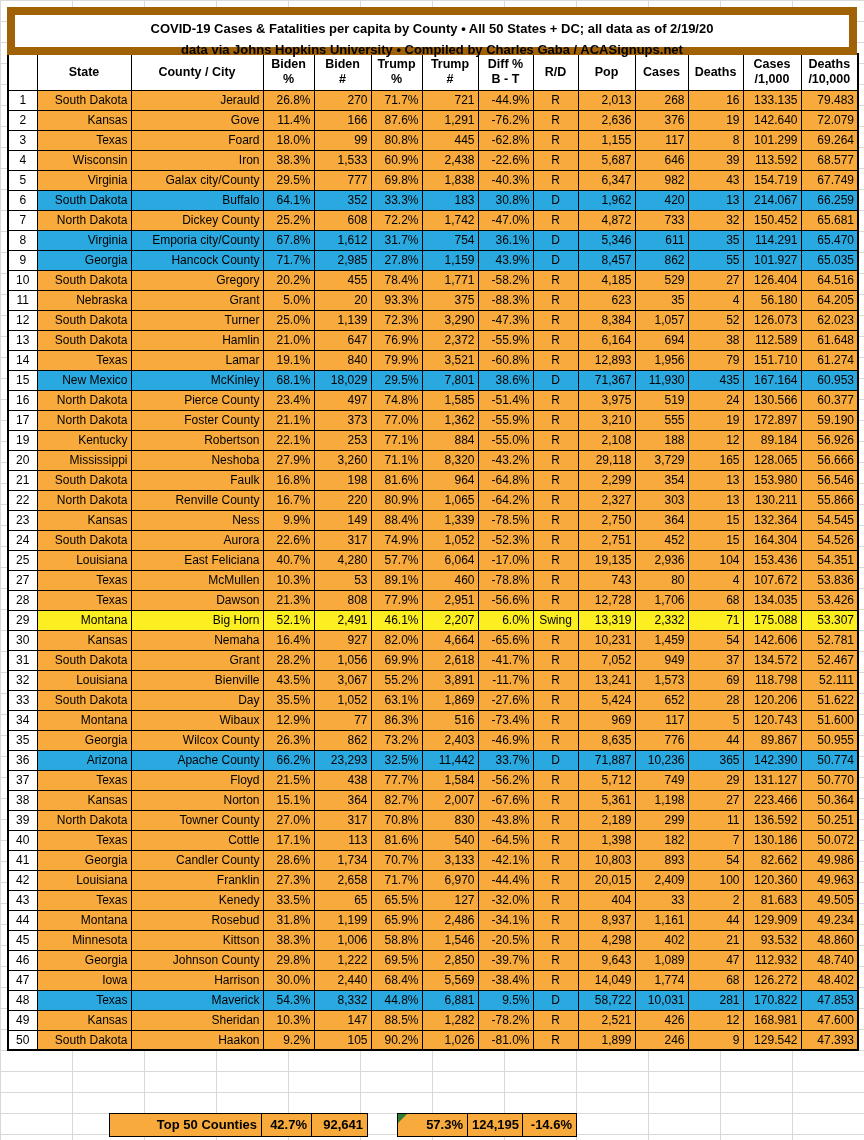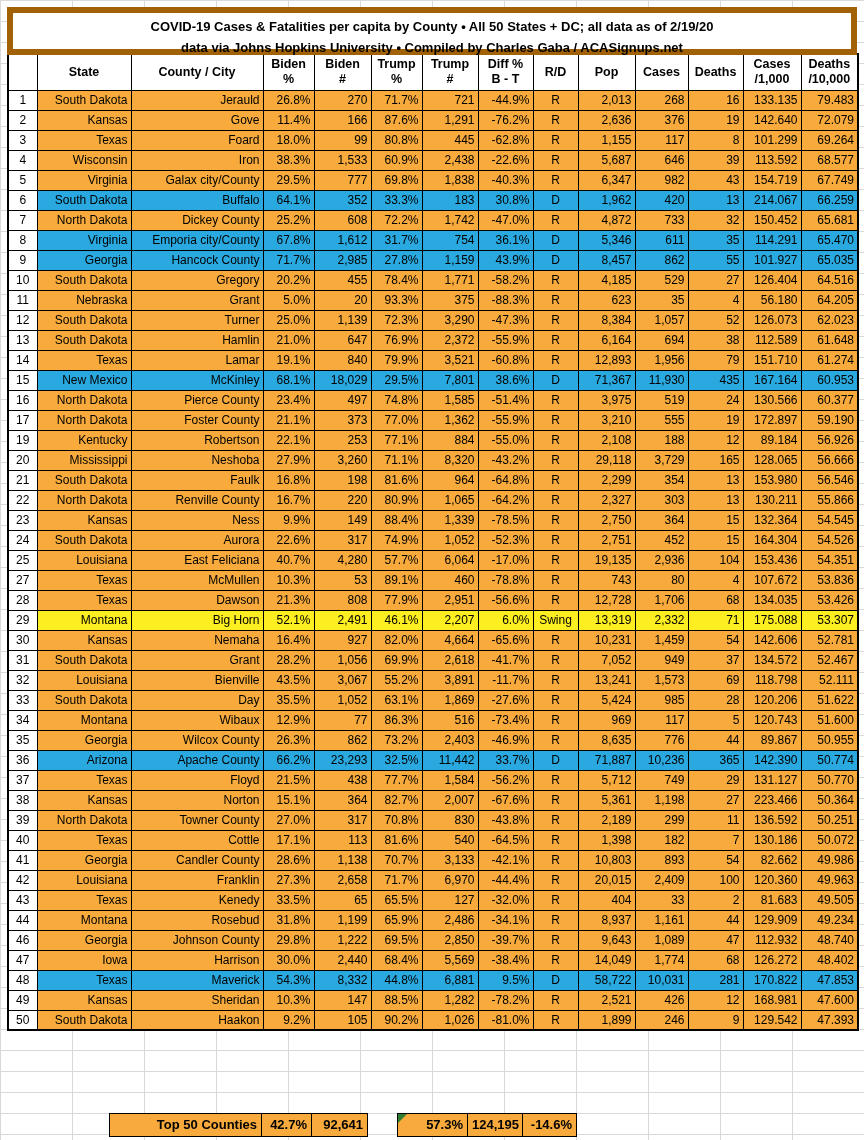--- a/index.html
+++ b/index.html
@@ -11,21 +11,21 @@
   .gridbg{
     position:absolute;inset:0;
     background-image:
       linear-gradient(to right,#d9d9d9 1px,transparent 1px),
       linear-gradient(to bottom,#d9d9d9 1px,transparent 1px);
     background-size:72px 21px;
   }
   .sheet{position:absolute;left:7px;top:7px;width:850px;}
   .titlebox{
     box-sizing:border-box;width:850px;height:48px;background:#fff;
-    border:6px solid #a16207;text-align:center;font-weight:bold;font-size:13px;
+    border:8px solid #a16207;text-align:center;font-weight:bold;font-size:13px;
     line-height:21px;padding-top:3px;position:relative;z-index:2;
   }
   table.main{
     border-collapse:collapse;table-layout:fixed;width:850px;margin-top:-2px;
     position:relative;z-index:1;background:#fff;border-radius:21px;
   }
   table.main td,table.main th{
     border:1px solid #000;padding:0 3px;font-size:12px;overflow:hidden;
     white-space:nowrap;box-sizing:border-box;
   }
@@ -600,21 +600,21 @@
           <td class="c0 ac">33</td>
           <td class="c1 ar">South Dakota</td>
           <td class="c2 ar">Day</td>
           <td class="c3 ar">35.5%</td>
           <td class="c4 ar">1,052</td>
           <td class="c5 ar">63.1%</td>
           <td class="c6 ar">1,869</td>
           <td class="c7 ar">-27.6%</td>
           <td class="c8 ac">R</td>
           <td class="c9 ar">5,424</td>
-          <td class="c10 ar">985</td>
+          <td class="c10 ar">652</td>
           <td class="c11 ar">28</td>
           <td class="c12 ar">120.206</td>
           <td class="c13 ar">51.622</td>
         </tr>
         <tr class="datarow rep">
           <td class="c0 ac">34</td>
           <td class="c1 ar">Montana</td>
           <td class="c2 ar">Wibaux</td>
           <td class="c3 ar">12.9%</td>
           <td class="c4 ar">77</td>
@@ -722,21 +722,21 @@
           <td class="c10 ar">182</td>
           <td class="c11 ar">7</td>
           <td class="c12 ar">130.186</td>
           <td class="c13 ar">50.072</td>
         </tr>
         <tr class="datarow rep">
           <td class="c0 ac">41</td>
           <td class="c1 ar">Georgia</td>
           <td class="c2 ar">Candler County</td>
           <td class="c3 ar">28.6%</td>
-          <td class="c4 ar">1,138</td>
+          <td class="c4 ar">1,734</td>
           <td class="c5 ar">70.7%</td>
           <td class="c6 ar">3,133</td>
           <td class="c7 ar">-42.1%</td>
           <td class="c8 ac">R</td>
           <td class="c9 ar">10,803</td>
           <td class="c10 ar">893</td>
           <td class="c11 ar">54</td>
           <td class="c12 ar">82.662</td>
           <td class="c13 ar">49.986</td>
         </tr>
@@ -780,20 +780,36 @@
           <td class="c4 ar">1,199</td>
           <td class="c5 ar">65.9%</td>
           <td class="c6 ar">2,486</td>
           <td class="c7 ar">-34.1%</td>
           <td class="c8 ac">R</td>
           <td class="c9 ar">8,937</td>
           <td class="c10 ar">1,161</td>
           <td class="c11 ar">44</td>
           <td class="c12 ar">129.909</td>
           <td class="c13 ar">49.234</td>
+        </tr>
+        <tr class="datarow rep">
+          <td class="c0 ac">45</td>
+          <td class="c1 ar">Minnesota</td>
+          <td class="c2 ar">Kittson</td>
+          <td class="c3 ar">38.3%</td>
+          <td class="c4 ar">1,006</td>
+          <td class="c5 ar">58.8%</td>
+          <td class="c6 ar">1,546</td>
+          <td class="c7 ar">-20.5%</td>
+          <td class="c8 ac">R</td>
+          <td class="c9 ar">4,298</td>
+          <td class="c10 ar">402</td>
+          <td class="c11 ar">21</td>
+          <td class="c12 ar">93.532</td>
+          <td class="c13 ar">48.860</td>
         </tr>
         <tr class="datarow rep">
           <td class="c0 ac">46</td>
           <td class="c1 ar">Georgia</td>
           <td class="c2 ar">Johnson County</td>
           <td class="c3 ar">29.8%</td>
           <td class="c4 ar">1,222</td>
           <td class="c5 ar">69.5%</td>
           <td class="c6 ar">2,850</td>
           <td class="c7 ar">-39.7%</td>

